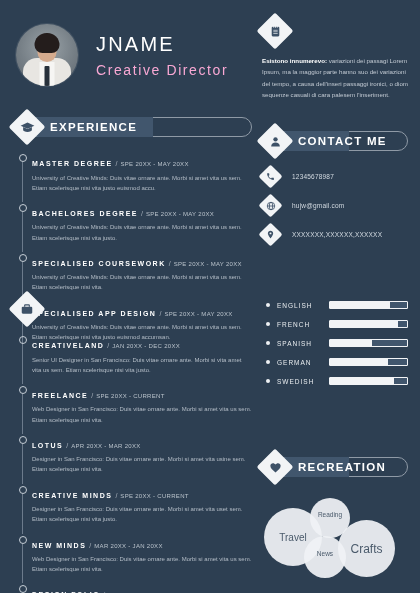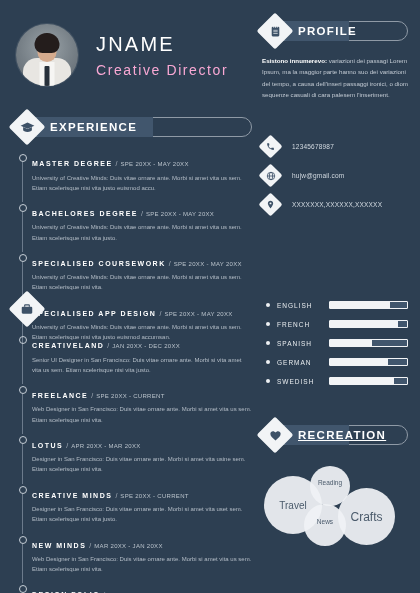--- a/index.html
+++ b/index.html
@@ -218,30 +218,39 @@
         <svg width="13" height="13" viewBox="0 0 24 24" fill="#3d5167">
           <rect x="5" y="3" width="14" height="18" rx="2"></rect>
           <rect x="8" y="1" width="1.6" height="4" fill="#f2f4f6"></rect>
           <rect x="11.2" y="1" width="1.6" height="4" fill="#f2f4f6"></rect>
           <rect x="14.4" y="1" width="1.6" height="4" fill="#f2f4f6"></rect>
           <rect x="8" y="9" width="8" height="1.2" fill="#f2f4f6"></rect>
           <rect x="8" y="12" width="8" height="1.2" fill="#f2f4f6"></rect>
           <rect x="8" y="15" width="8" height="1.2" fill="#f2f4f6"></rect>
         </svg>
       </div>
-      <div class="pill">
-        <span class="pill-title">PROFILE</span>
-      </div>
     </div>
     <div class="profile-body">
       <b>Esistono innumerevo:</b><span> variazioni dei passagi Lorem Ipsum, ma la maggior parte hanno suo dei variazioni del tempo, a causa dell'inseri passaggi ironici, o diom sequenze casuali di cara palesem l'inseriment.</span>
     </div>
   </div>
 
   <div class="col-right" style="top:126px;">
+    <div class="sec-head">
+      <div class="diamond"></div>
+      <div class="diamond-ico">
+        <svg width="13" height="13" viewBox="0 0 24 24" fill="#3d5167">
+          <circle cx="12" cy="8" r="4"></circle>
+          <path d="M4 21 c0-4.4 3.6-7 8-7 s8 2.6 8 7 Z"></path>
+        </svg>
+      </div>
+      <div class="pill">
+        <span class="pill-title">CONTACT ME</span>
+      </div>
+    </div>
     <div class="contact-list">
       <div class="c-row">
         <div class="c-dia">
           <div class="c-ico">
             <svg width="9" height="9" viewBox="0 0 24 24" fill="#3d5167">
               <path d="M6.6 10.8 c1.4 2.8 3.8 5.2 6.6 6.6 l2.2-2.2 c.3-.3.7-.4 1-.2 1.2.4 2.4.6 3.6.6 .6 0 1 .4 1 1 V20 c0 .6-.4 1-1 1 C10.6 21 3 13.4 3 4 c0-.6.4-1 1-1 h3.4 c.6 0 1 .4 1 1 0 1.3.2 2.5.6 3.6 .1.3 0 .7-.2 1 Z"></path>
             </svg>
           </div>
         </div>
         <span class="c-text">12345678987</span>
@@ -305,21 +314,21 @@
       <div class="l-row">
         <span class="l-dot"></span>
         <span class="l-name">SWEDISH</span>
         <span class="l-bar">
             <i style="width: 17%;"></i>
           </span>
       </div>
     </div>
   </div>
 
-  <div class="col-right" style="top:420px;text-decoration:underline;">
+  <div class="col-right" style="top:452px;">
     <div class="sec-head">
       <div class="diamond"></div>
       <div class="diamond-ico">
         <svg width="13" height="13" viewBox="0 0 24 24" fill="#3d5167">
           <path d="M12 21 C6 16.5 2.5 13 2.5 8.8 2.5 5.9 4.8 4 7.3 4 c1.8 0 3.5 1 4.7 2.6 C13.2 5 14.9 4 16.7 4 c2.5 0 4.8 1.9 4.8 4.8 C21.5 13 18 16.5 12 21 Z"></path>
         </svg>
       </div>
       <div class="pill">
         <span class="pill-title">RECREATION</span>
       </div>

